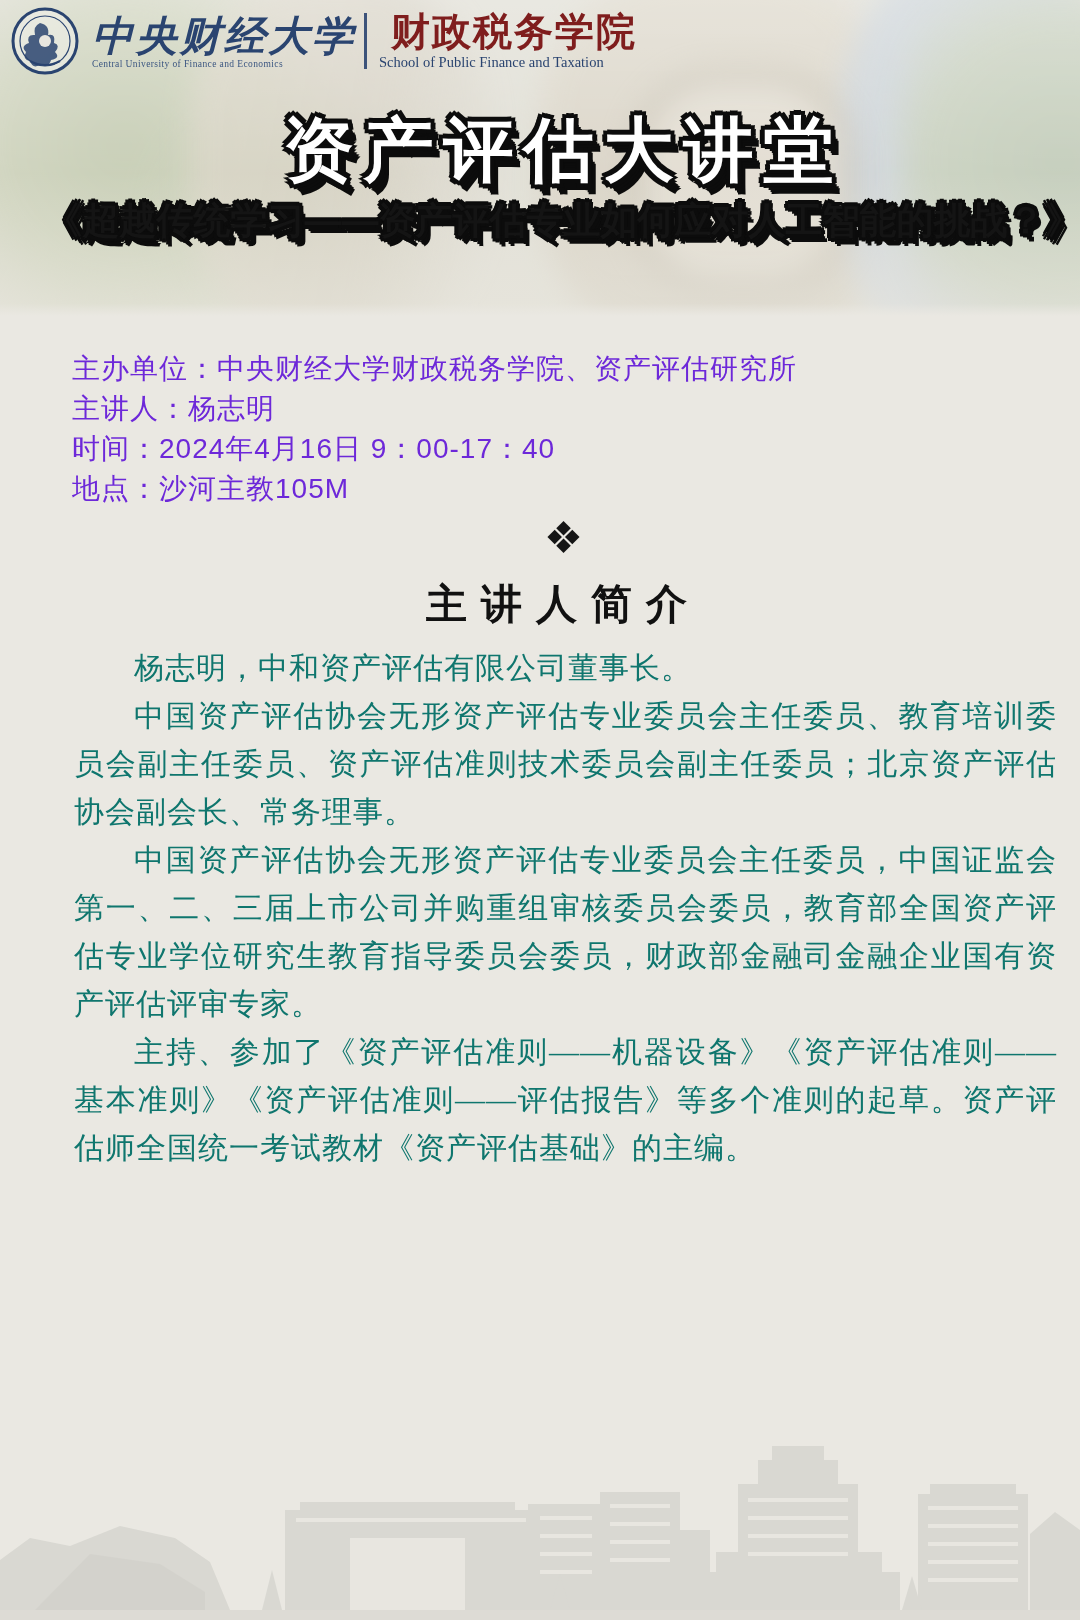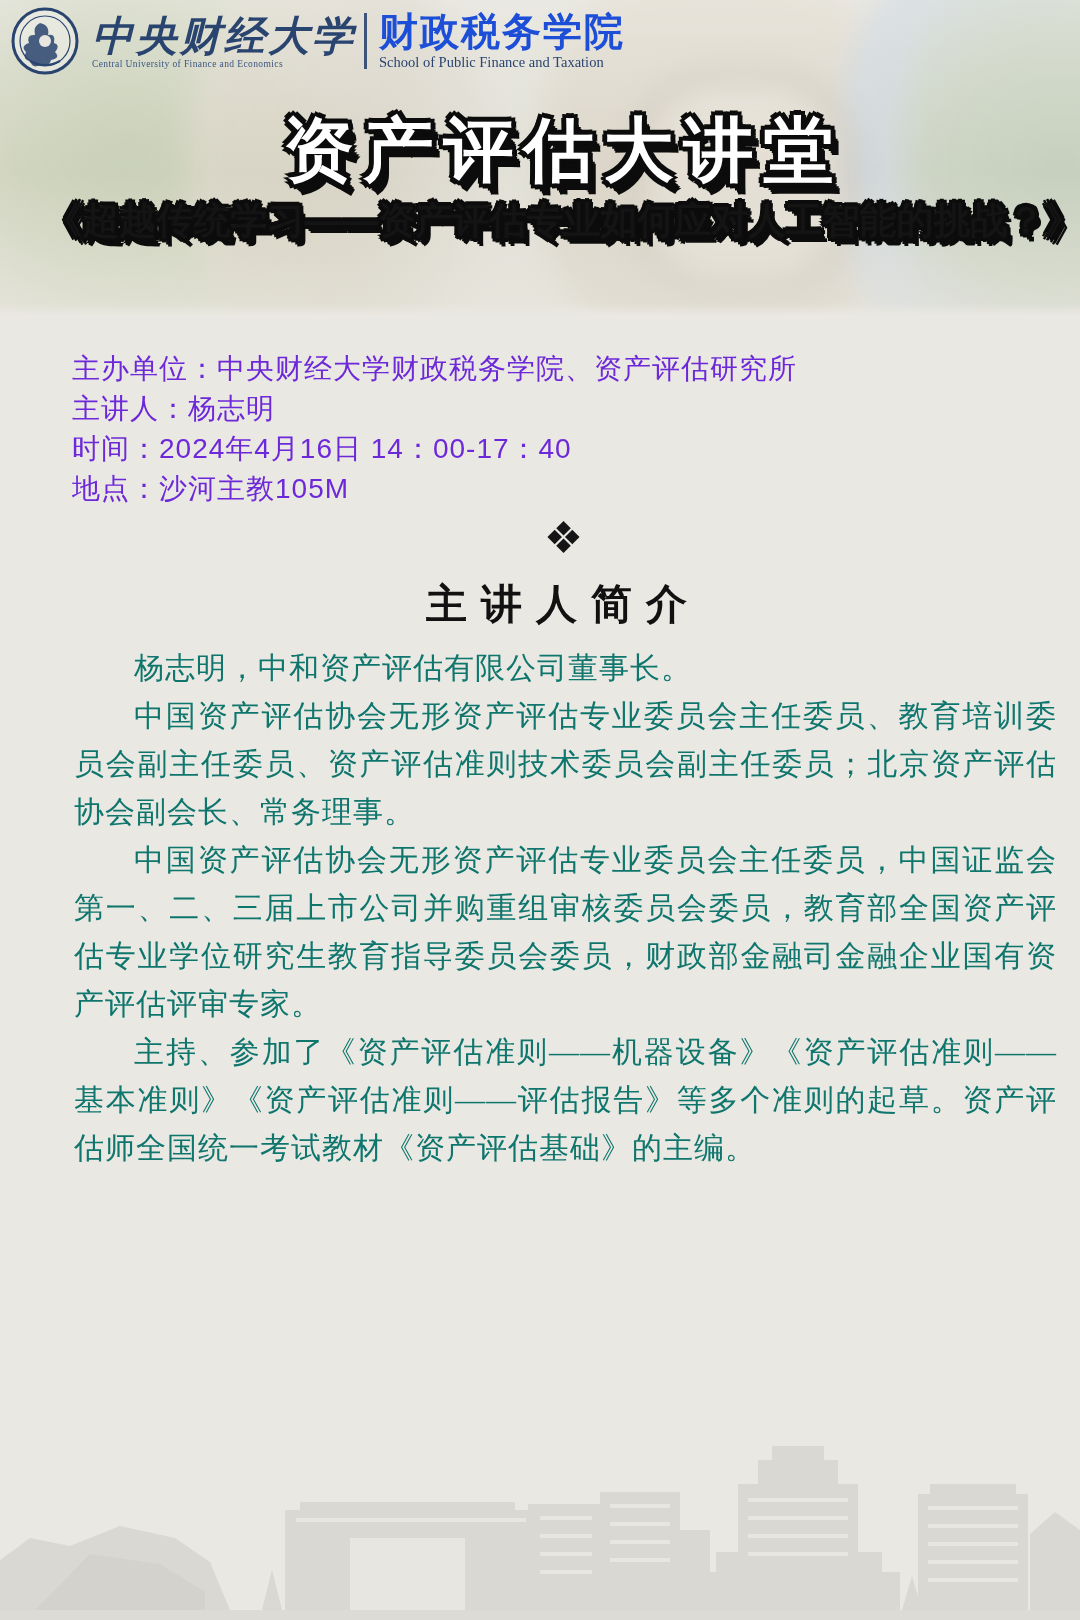--- a/index.html
+++ b/index.html
@@ -22,21 +22,21 @@
   .hero .veil{position:absolute;inset:0;background:linear-gradient(180deg,rgba(255,255,255,.38) 0%,rgba(255,255,255,.18) 55%,rgba(238,236,229,.55) 96%,#eae8e2 100%);filter:none;border-radius:0;}
 
   
   .brand{position:absolute;top:6px;left:10px;display:flex;align-items:center;z-index:5;}
   .seal{width:70px;height:70px;flex:0 0 auto;margin-right:12px;}
   .uni{display:flex;flex-direction:column;justify-content:center;}
   .uni-cn{font-family:"Liberation Serif",serif;font-weight:bold;font-style:italic;font-size:41px;line-height:44px;color:#2a4470;letter-spacing:3px;white-space:nowrap;}
   .uni-en{font-family:"Liberation Serif",serif;font-size:9.5px;color:#3a5580;letter-spacing:.4px;margin-top:1px;white-space:nowrap;}
   .v-div{width:3px;height:56px;background:#2a4470;opacity:.9;margin:0 12px 0 8px;}
   .school{display:flex;flex-direction:column;justify-content:center;}
-  .school-cn{font-weight:bold;font-size:39px;line-height:42px;color:#1d4ed8;letter-spacing:2px;white-space:nowrap;}
+  .school-cn{font-weight:bold;font-size:39px;line-height:42px;color:#7f1d1d;letter-spacing:2px;white-space:nowrap;margin-left:12px;}
   .school-en{font-family:Liberation Serif, serif;font-size:14.5px;color:#2a4470;margin-top:1px;white-space:nowrap;}
 
   
   .sticker{
     color:#ffffff;
     text-shadow:
       -4px -4px 0 #0c0c0c, 4px -4px 0 #0c0c0c, -4px 4px 0 #0c0c0c, 4px 4px 0 #0c0c0c,
       -5px 0 0 #0c0c0c, 5px 0 0 #0c0c0c, 0 -5px 0 #0c0c0c, 0 5px 0 #0c0c0c,
       5px 7px 0 #0c0c0c, 7px 9px 0 #0c0c0c, 8px 11px 0 #0c0c0c;
   }
@@ -101,21 +101,21 @@
       <div class="school-en">School of Public Finance and Taxation</div>
     </div>
   </div>
 
   <div class="main-title sticker">资产评估大讲堂</div>
   <div class="sub-title">《超越传统学习——资产评估专业如何应对人工智能的挑战？》</div>
 
   <div class="details">
     <div>主办单位：中央财经大学财政税务学院、资产评估研究所</div>
     <div>主讲人：杨志明</div>
-    <div>时间：2024年4月16日 14：00-17：40</div>
+    <div>时间：2024年4月16日 9：00-17：40</div>
     <div>地点：沙河主教105M</div>
   </div>
 
   <div class="ornament">❖</div>
 
   <div class="section-heading">主讲人简介</div>
 
   <div class="bio">
     <p>杨志明，中和资产评估有限公司董事长。</p>
     <p>中国资产评估协会无形资产评估专业委员会主任委员、教育培训委员会副主任委员、资产评估准则技术委员会副主任委员；北京资产评估协会副会长、常务理事。</p>

